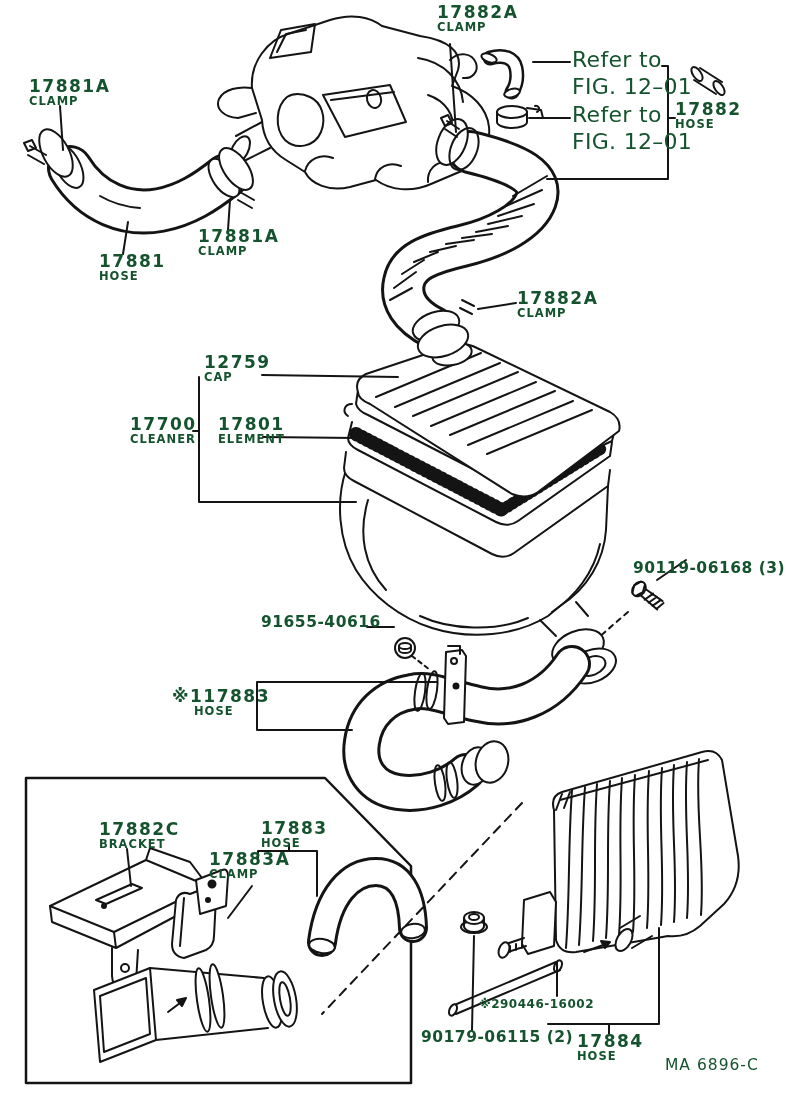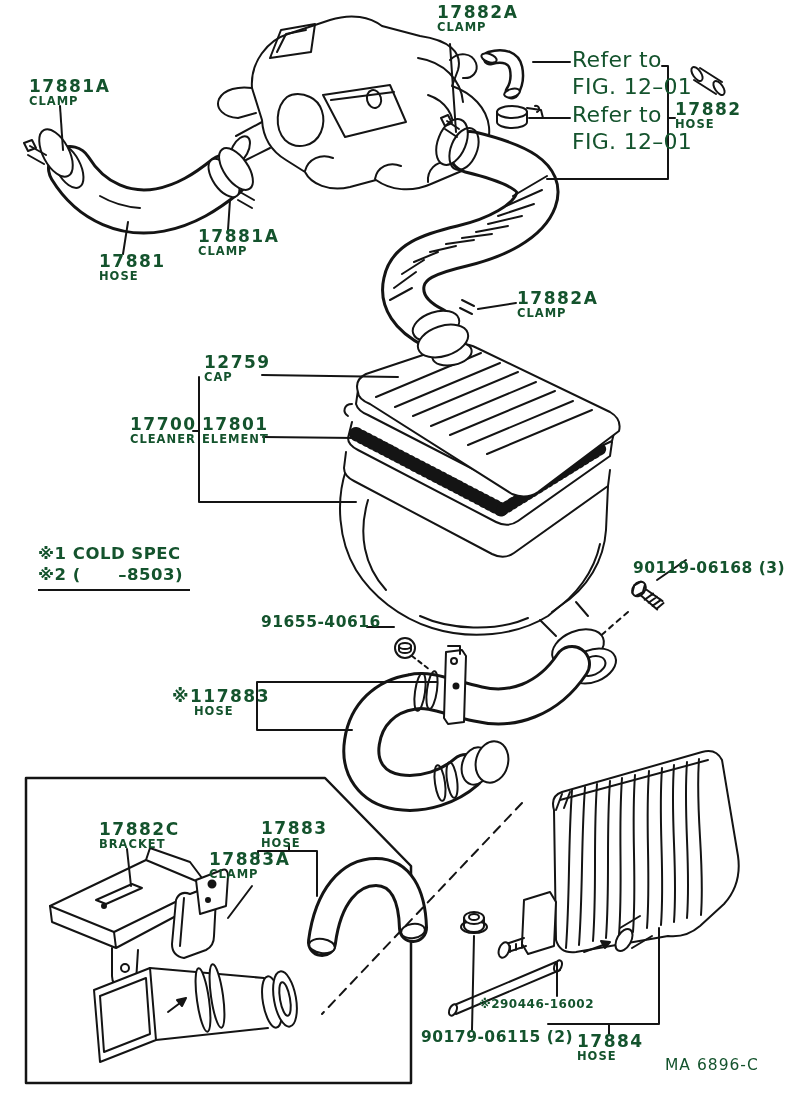--- a/index.html
+++ b/index.html
@@ -311,30 +311,25 @@
 <div class="lbl" style="left:204px;top:354px">
   <span class="part">12759</span>
   <span class="sub ind4">CAP</span>
 </div>
 
 <div class="lbl" style="left:130px;top:416px">
   <span class="part">17700</span>
   <span class="sub">CLEANER</span>
 </div>
 
-<div class="lbl" style="left:202px;top:416px">
+<div class="lbl" style="left:218px;top:416px">
   <span class="part">17801</span>
   <span class="sub">ELEMENT</span>
 </div>
 
-<div class="notes">
-  <div>※1 COLD SPEC</div>
-  <div>※2 (&nbsp;&nbsp;&nbsp;&nbsp;&nbsp;&nbsp;–8503)</div>
-  <div class="rule"></div>
-</div>
 
 <div class="lbl" style="left:633px;top:560px">
   <span class="part" style="font-size:15.5px;letter-spacing:0.5px">90119-06168 (3)</span>
 </div>
 
 <div class="lbl" style="left:261px;top:614px">
   <span class="part" style="font-size:15.5px;letter-spacing:0.5px">91655-40616</span>
 </div>
 
 <div class="lbl" style="left:172px;top:688px">

